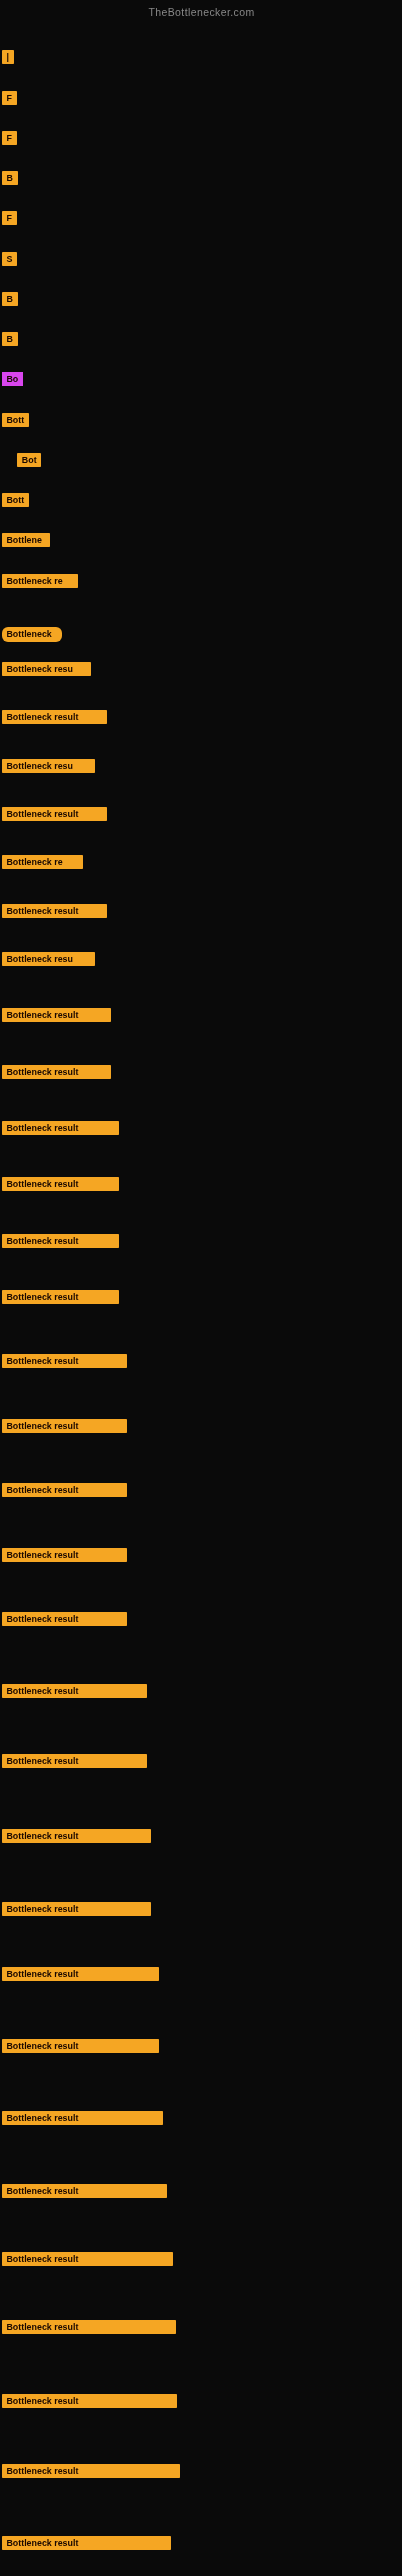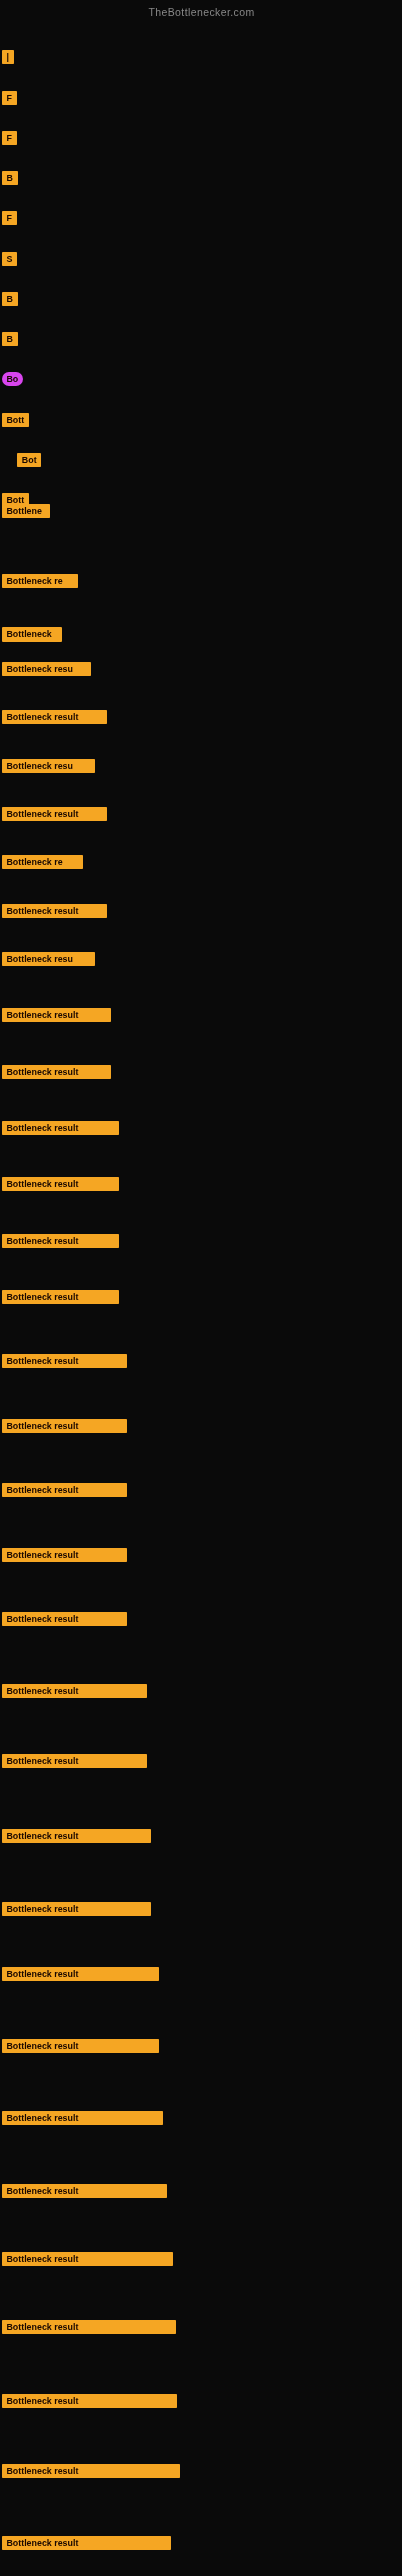--- a/index.html
+++ b/index.html
@@ -31,27 +31,27 @@
   <div id="items-list">
 
   <div style="position: absolute; top: 48px; left: 1.6px;"><span style="background-color: rgb(245, 166, 35); color: rgb(26, 8, 0); font-size: 8.9px; font-weight: bold; padding: 2.4px 4.8px; white-space: nowrap; border-radius: 0.8px; display: inline-block; min-width: 6.4px;">|</span></div>
       <div style="position: absolute; top: 89px; left: 1.6px;"><span style="background-color: rgb(245, 166, 35); color: rgb(26, 8, 0); font-size: 8.9px; font-weight: bold; padding: 2.4px 4.8px; white-space: nowrap; border-radius: 0.8px; display: inline-block; min-width: 8px;">F</span></div>
       <div style="position: absolute; top: 129px; left: 1.6px;"><span style="background-color: rgb(245, 166, 35); color: rgb(26, 8, 0); font-size: 8.9px; font-weight: bold; padding: 2.4px 4.8px; white-space: nowrap; border-radius: 0.8px; display: inline-block; min-width: 8px;">F</span></div>
       <div style="position: absolute; top: 169px; left: 1.6px;"><span style="background-color: rgb(245, 166, 35); color: rgb(26, 8, 0); font-size: 8.9px; font-weight: bold; padding: 2.4px 4.8px; white-space: nowrap; border-radius: 0.8px; display: inline-block; min-width: 8px;">B</span></div>
       <div style="position: absolute; top: 209px; left: 1.6px;"><span style="background-color: rgb(245, 166, 35); color: rgb(26, 8, 0); font-size: 8.9px; font-weight: bold; padding: 2.4px 4.8px; white-space: nowrap; border-radius: 0.8px; display: inline-block; min-width: 8px;">F</span></div>
       <div style="position: absolute; top: 250px; left: 1.6px;"><span style="background-color: rgb(245, 166, 35); color: rgb(26, 8, 0); font-size: 8.9px; font-weight: bold; padding: 2.4px 4.8px; white-space: nowrap; border-radius: 0.8px; display: inline-block; min-width: 8px;">S</span></div>
       <div style="position: absolute; top: 290px; left: 1.6px;"><span style="background-color: rgb(245, 166, 35); color: rgb(26, 8, 0); font-size: 8.9px; font-weight: bold; padding: 2.4px 4.8px; white-space: nowrap; border-radius: 0.8px; display: inline-block; min-width: 8px;">B</span></div>
       <div style="position: absolute; top: 330px; left: 1.6px;"><span style="background-color: rgb(245, 166, 35); color: rgb(26, 8, 0); font-size: 8.9px; font-weight: bold; padding: 2.4px 4.8px; white-space: nowrap; border-radius: 0.8px; display: inline-block; min-width: 8px;">B</span></div>
-      <div style="position: absolute; top: 370px; left: 1.6px;"><span style="background-color: #d946ef; color: rgb(26, 8, 0); font-size: 8.9px; font-weight: bold; padding: 2.4px 4.8px; white-space: nowrap; border-radius: 7px; display: inline-block; min-width: 16px;">Bo</span></div>
+      <div style="position: absolute; top: 370px; left: 1.6px;"><span style="background-color: #d946ef; color: rgb(26, 8, 0); font-size: 8.9px; font-weight: bold; padding: 2.4px 4.8px; white-space: nowrap; border-radius: 0; display: inline-block; min-width: 16px;">Bo</span></div>
       <div style="position: absolute; top: 411px; left: 1.6px;"><span style="background-color: rgb(245, 166, 35); color: rgb(26, 8, 0); font-size: 8.9px; font-weight: bold; padding: 2.4px 4.8px; white-space: nowrap; border-radius: 0.8px; display: inline-block; min-width: 26px;">Bott</span></div>
       <div style="position: absolute; top: 451px; left: 17px;"><span style="background-color: rgb(245, 166, 35); color: rgb(26, 8, 0); font-size: 8.9px; font-weight: bold; padding: 2.4px 4.8px; white-space: nowrap; border-radius: 0.8px; display: inline-block; min-width: 22px;">Bot</span></div>
       <div style="position: absolute; top: 491px; left: 1.6px;"><span style="background-color: rgb(245, 166, 35); color: rgb(26, 8, 0); font-size: 8.9px; font-weight: bold; padding: 2.4px 4.8px; white-space: nowrap; border-radius: 0.8px; display: inline-block; min-width: 26px;">Bott</span></div>
-      <div style="position: absolute; top: 502px; left: 1.6px;"><span style="background-color: rgb(245, 166, 35); color: rgb(26, 8, 0); font-size: 8.9px; font-weight: bold; padding: 2.4px 4.8px; white-space: nowrap; border-radius: 0.8px; display: inline-block; min-width: 48px;">Bottlene</span></div>
+      <div style="position: absolute; top: 531px; left: 1.6px;"><span style="background-color: rgb(245, 166, 35); color: rgb(26, 8, 0); font-size: 8.9px; font-weight: bold; padding: 2.4px 4.8px; white-space: nowrap; border-radius: 0.8px; display: inline-block; min-width: 48px;">Bottlene</span></div>
       <div style="position: absolute; top: 572px; left: 1.6px;"><span style="background-color: rgb(245, 166, 35); color: rgb(26, 8, 0); font-size: 8.9px; font-weight: bold; padding: 2.4px 4.8px; white-space: nowrap; border-radius: 0.8px; display: inline-block; min-width: 76px;">Bottleneck re</span></div>
-      <div style="position: absolute; top: 612px; left: 1.6px;"><span style="background-color: rgb(245, 166, 35); color: rgb(26, 8, 0); font-size: 8.9px; font-weight: bold; padding: 2.4px 4.8px; white-space: nowrap; border-radius: 1px; display: inline-block; min-width: 60px; margin-top: 15px;">Bottleneck</span></div>
+      <div style="position: absolute; top: 612px; left: 1.6px;"><span style="background-color: rgb(245, 166, 35); color: rgb(26, 8, 0); font-size: 8.9px; font-weight: bold; padding: 2.4px 4.8px; white-space: nowrap; border-radius: 6px; display: inline-block; min-width: 60px; margin-top: 15px;">Bottleneck</span></div>
       <div style="position: absolute; top: 660px; left: 1.6px;"><span style="background-color: rgb(245, 166, 35); color: rgb(26, 8, 0); font-size: 8.9px; font-weight: bold; padding: 2.4px 4.8px; white-space: nowrap; border-radius: 0.8px; display: inline-block; min-width: 89px;">Bottleneck resu</span></div>
       <div style="position: absolute; top: 708px; left: 1.6px;"><span style="background-color: rgb(245, 166, 35); color: rgb(26, 8, 0); font-size: 8.9px; font-weight: bold; padding: 2.4px 4.8px; white-space: nowrap; border-radius: 0.8px; display: inline-block; min-width: 105px;">Bottleneck result</span></div>
       <div style="position: absolute; top: 757px; left: 1.6px;"><span style="background-color: rgb(245, 166, 35); color: rgb(26, 8, 0); font-size: 8.9px; font-weight: bold; padding: 2.4px 4.8px; white-space: nowrap; border-radius: 0.8px; display: inline-block; min-width: 93px;">Bottleneck resu</span></div>
       <div style="position: absolute; top: 805px; left: 1.6px;"><span style="background-color: rgb(245, 166, 35); color: rgb(26, 8, 0); font-size: 8.9px; font-weight: bold; padding: 2.4px 4.8px; white-space: nowrap; border-radius: 0.8px; display: inline-block; min-width: 105px;">Bottleneck result</span></div>
       <div style="position: absolute; top: 853px; left: 1.6px;"><span style="background-color: rgb(245, 166, 35); color: rgb(26, 8, 0); font-size: 8.9px; font-weight: bold; padding: 2.4px 4.8px; white-space: nowrap; border-radius: 0.8px; display: inline-block; min-width: 81px;">Bottleneck re</span></div>
       <div style="position: absolute; top: 902px; left: 1.6px;"><span style="background-color: rgb(245, 166, 35); color: rgb(26, 8, 0); font-size: 8.9px; font-weight: bold; padding: 2.4px 4.8px; white-space: nowrap; border-radius: 0.8px; display: inline-block; min-width: 105px;">Bottleneck result</span></div>
       <div style="position: absolute; top: 950px; left: 1.6px;"><span style="background-color: rgb(245, 166, 35); color: rgb(26, 8, 0); font-size: 8.9px; font-weight: bold; padding: 2.4px 4.8px; white-space: nowrap; border-radius: 0.8px; display: inline-block; min-width: 93px;">Bottleneck resu</span></div>
       <div style="position: absolute; top: 1006px; left: 1.6px;"><span style="background-color: rgb(245, 166, 35); color: rgb(26, 8, 0); font-size: 8.9px; font-weight: bold; padding: 2.4px 4.8px; white-space: nowrap; border-radius: 0.8px; display: inline-block; min-width: 109px;">Bottleneck result</span></div>
       <div style="position: absolute; top: 1063px; left: 1.6px;"><span style="background-color: rgb(245, 166, 35); color: rgb(26, 8, 0); font-size: 8.9px; font-weight: bold; padding: 2.4px 4.8px; white-space: nowrap; border-radius: 0.8px; display: inline-block; min-width: 109px;">Bottleneck result</span></div>
       <div style="position: absolute; top: 1119px; left: 1.6px;"><span style="background-color: rgb(245, 166, 35); color: rgb(26, 8, 0); font-size: 8.9px; font-weight: bold; padding: 2.4px 4.8px; white-space: nowrap; border-radius: 0.8px; display: inline-block; min-width: 117px;">Bottleneck result</span></div>

